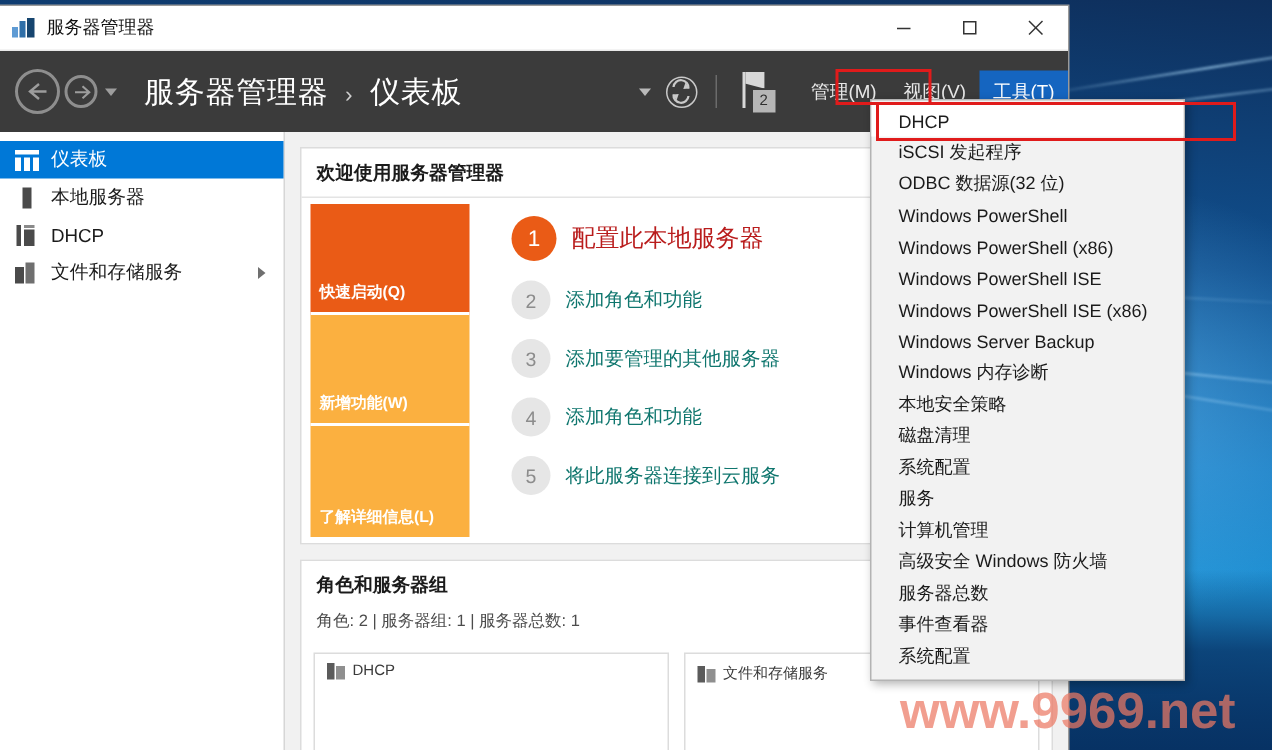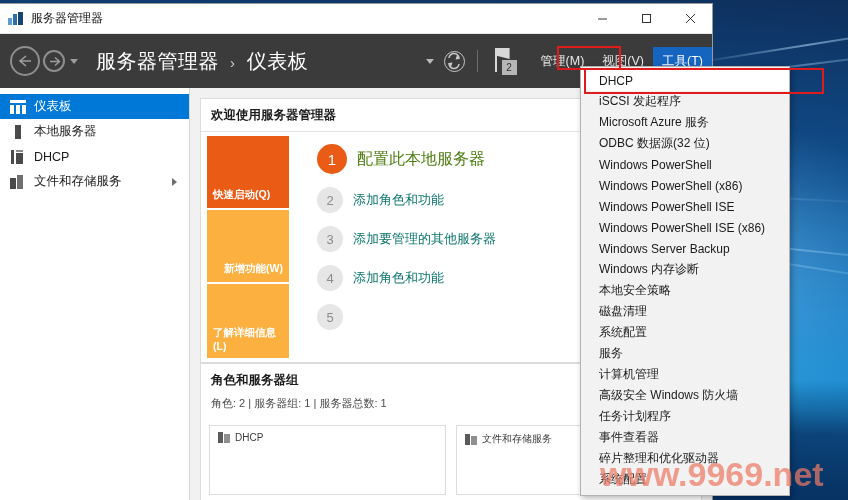--- a/index.html
+++ b/index.html
@@ -159,43 +159,43 @@
   .g-file i:nth-child(2){left:7px;top:0;width:6px;height:14px;background:#6f6f6f;}
 
   #content { flex: 1 1 auto; background: #f1f1f1; padding: 10px 10px 0 10px; overflow:hidden;}
 
   .panel { background:#ffffff; border:1px solid #dcdcdc; }
   .panel-title {
     font-size: 12.5px; font-weight: bold; color:#1b1b1b; padding: 8px 10px 7px 10px;
   }
   .panel-sub { font-size: 11px; color:#4c4c4c; padding: 0 10px 8px 10px; }
 
-  #welcome { }
+  #welcome { margin-bottom: 10px; }
   .welcome-inner { display:flex; border-top:1px solid #e4e4e4; }
-  .tiles { width: 88px; flex: 0 0 auto; padding: 4px 0 4px 6px; }
+  .tiles { width: 112px; flex: 0 0 auto; padding: 4px 0 4px 6px; }
   .tile {
     position: relative; color:#ffffff; font-size: 10.5px; font-weight: bold;
     padding: 6px; display:flex; align-items:flex-end; height: 74px;
     border-bottom: 2px solid #ffffff;
   }
   .tile.quick { background:#ea5b16; }
-  .tile.new   { background:#fbb040;justify-content:flex-end; }
+  .tile.new   { background:#fbb040; }
   .tile.learn { background:#fbb040; border-bottom: none; }
   .steps { flex:1 1 auto; padding: 12px 0 12px 28px; }
   .step { display:flex; align-items:center; margin-bottom: 13px; }
   .step:last-child { margin-bottom: 0; }
   .step .num {
     width: 26px; height: 26px; border-radius:50%; display:flex;
     align-items:center; justify-content:center; font-size: 13px; flex:0 0 auto;
     margin-right: 10px;
   }
   .step.primary .num { background:#ea5b16; color:#ffffff; width:30px;height:30px;font-size:15px;}
   .step .num.grey { background:#e6e6e6; color:#8c8c8c; }
   .step .label { font-size: 13px; color:#0f766e; }
-  .step.primary .label { font-size: 16px; color:#4d7c0f; }
+  .step.primary .label { font-size: 16px; color:#b91c1c; }
 
   #roles .cards { display:flex; gap: 10px; padding: 6px 8px 8px 8px; }
   .rolecard {
     flex:1 1 0; height: 70px; border:1px solid #dcdcdc; background:#ffffff;
     padding: 6px 8px; font-size: 10px; color:#3a3a3a;
   }
   .rolecard .rtitle { display:flex; align-items:center; gap:5px; }
   .rolecard .rico { width: 12px; height: 11px; position:relative; }
   .rolecard .rico i { position:absolute; background:#5b5b5b; }
   .rolecard .rico i:nth-child(1){left:0;top:0;width:5px;height:11px;}
@@ -376,20 +376,21 @@
             <div class="step">
               <span class="num grey">3</span>
               <span class="label">添加要管理的其他服务器</span>
             </div>
             <div class="step">
               <span class="num grey">4</span>
               <span class="label">添加角色和功能</span>
             </div>
             <div class="step">
               <span class="num grey">5</span>
+              <span class="label">将此服务器连接到云服务</span>
             </div>
           </div>
         </div>
       </div>
 
       <div class="panel" id="roles">
         <div class="panel-title">角色和服务器组</div>
         <div class="panel-sub">角色: 2 | 服务器组: 1 | 服务器总数: 1</div>
         <div class="cards">
           <div class="rolecard">
@@ -413,37 +414,35 @@
         </div>
       </div>
 
     </div>
   </div>
 </div>
 
 <div id="toolsmenu">
   <div class="mi first">DHCP</div>
   <div class="mi">iSCSI 发起程序</div>
-  <div class="mi">Microsoft Azure 服务</div>
   <div class="mi">ODBC 数据源(32 位)</div>
   <div class="mi">Windows PowerShell</div>
   <div class="mi">Windows PowerShell (x86)</div>
   <div class="mi">Windows PowerShell ISE</div>
   <div class="mi">Windows PowerShell ISE (x86)</div>
   <div class="mi">Windows Server Backup</div>
   <div class="mi">Windows 内存诊断</div>
   <div class="mi">本地安全策略</div>
   <div class="mi">磁盘清理</div>
   <div class="mi">系统配置</div>
   <div class="mi">服务</div>
   <div class="mi">计算机管理</div>
   <div class="mi">高级安全 Windows 防火墙</div>
-  <div class="mi">任务计划程序</div>
+  <div class="mi">服务器总数</div>
   <div class="mi">事件查看器</div>
-  <div class="mi">碎片整理和优化驱动器</div>
   <div class="mi">系统配置</div>
 
 </div>
 
 <div id="toolshl"></div>
 <div id="dhcphl"></div>
 
 <div id="watermark">www.9969.net</div>
 
 </body></html>

